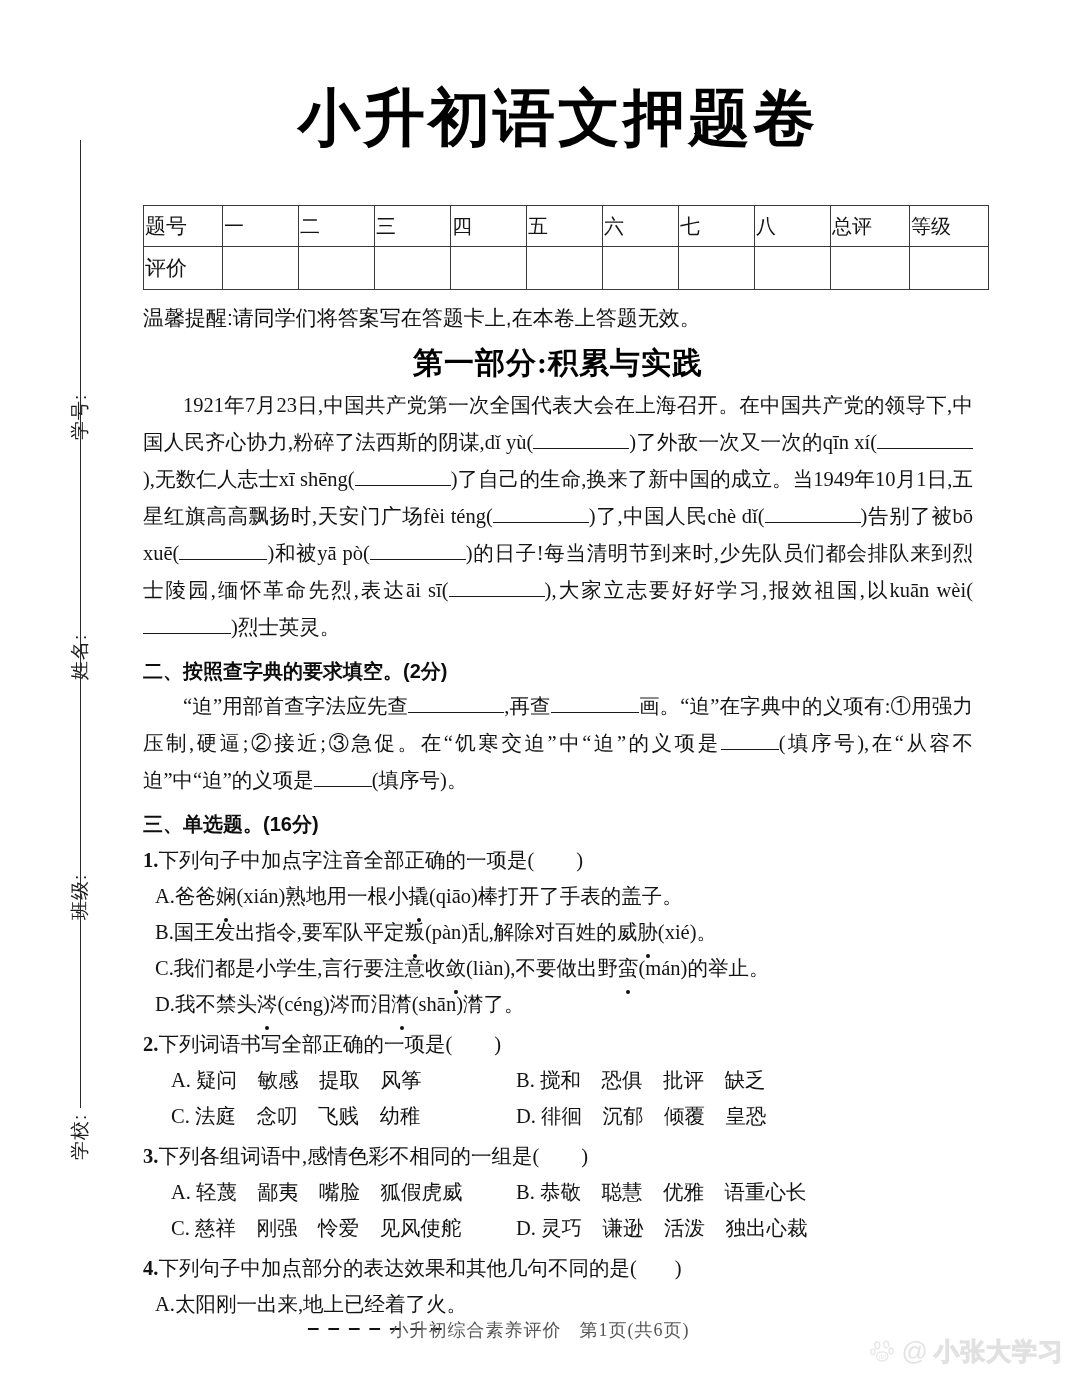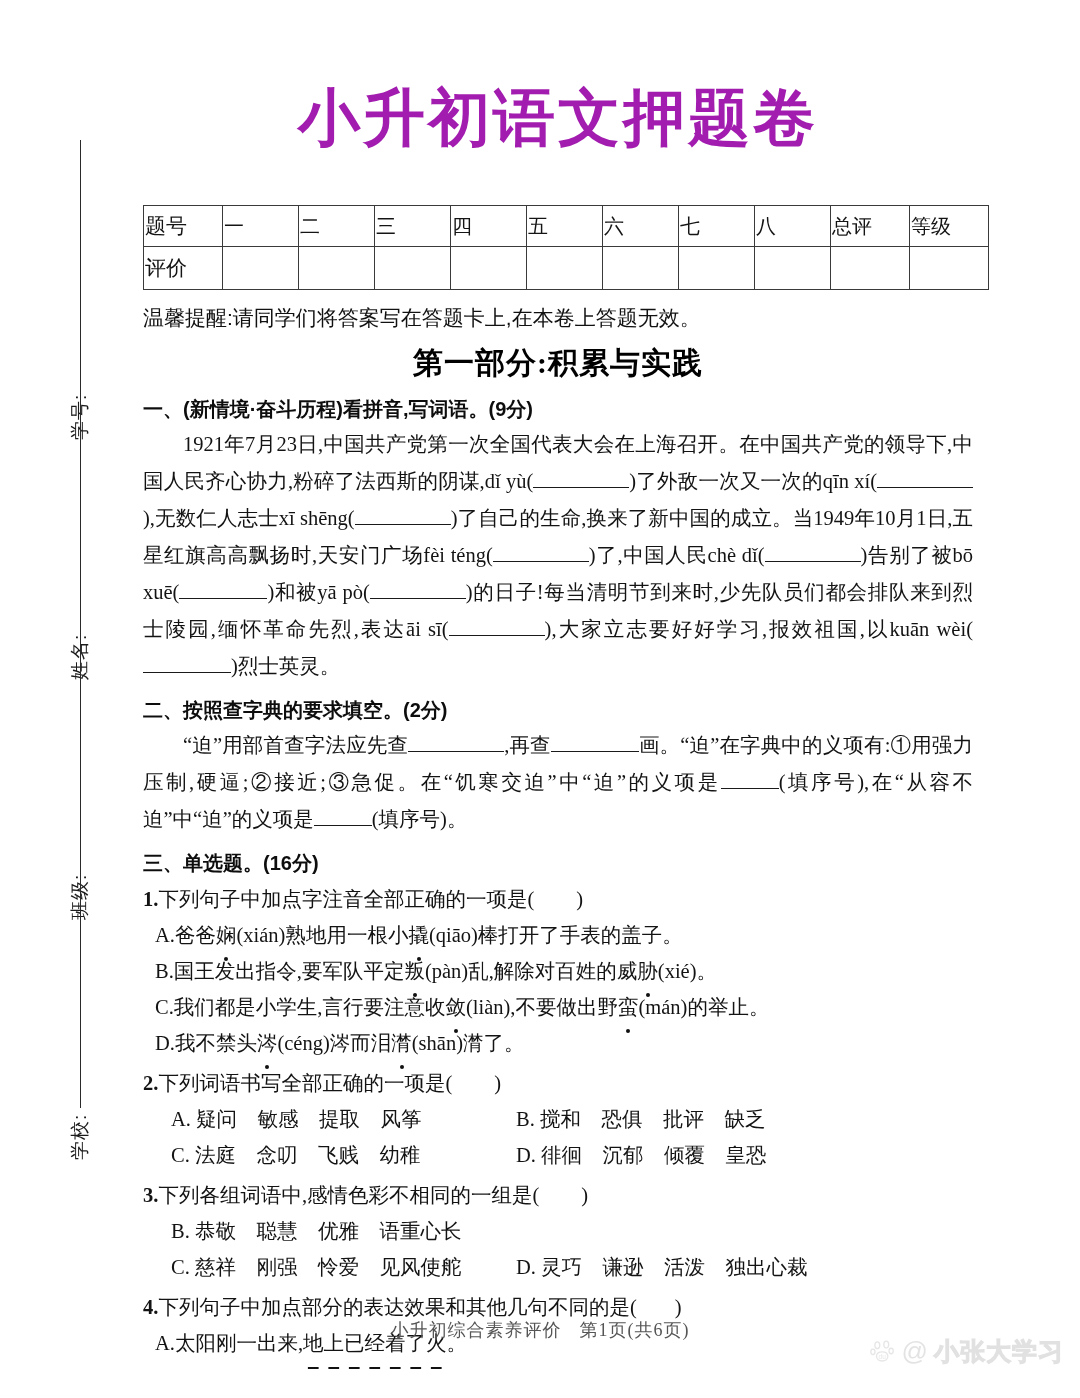--- a/index.html
+++ b/index.html
@@ -51,21 +51,21 @@
     height:1398px;
   }
 
   .title {
     text-align:center;
     font-family:"Liberation Sans", sans-serif;
     font-weight:bold;
     font-size:62px;
     letter-spacing:3px;
     margin-top:82px;
-    color:#a21caf;
+    color:#000000;
     line-height:1.15;
   }
 
   
   table.score {
     margin-top:52px;
     border-collapse:collapse;
     width:822px;
     table-layout:fixed;
   }
@@ -286,21 +286,20 @@
       <td></td>
       <td></td>
     </tr>
   </tbody>
     </table>
 
   <div class="notice">温馨提醒:请同学们将答案写在答题卡上,在本卷上答题无效。</div>
 
   <div class="part-head">第一部分:积累与实践</div>
 
-  <div class="sec-head">一、(新情境·奋斗历程)看拼音,写词语。(9分)</div>
 
   <div class="para indent"><span>1921年7月23日,中国共产党第一次全国代表大会在上海召开。在中国共产党的领导下,中国人民齐心协力,粉碎了法西斯的阴谋,dǐ yù(</span><span class="blank-u bk-lg"></span><span>)了外敌一次又一次的qīn xí(</span><span class="blank-u bk-lg"></span><span>),无数仁人志士xī shēng(</span><span class="blank-u bk-lg"></span><span>)了自己的生命,换来了新中国的成立。当1949年10月1日,五星红旗高高飘扬时,天安门广场fèi téng(</span><span class="blank-u bk-lg"></span><span>)了,中国人民chè dǐ(</span><span class="blank-u bk-lg"></span><span>)告别了被bō xuē(</span><span class="blank-u bk-md"></span><span>)和被yā pò(</span><span class="blank-u bk-lg"></span><span>)的日子!每当清明节到来时,少先队员们都会排队来到烈士陵园,缅怀革命先烈,表达āi sī(</span><span class="blank-u bk-lg"></span><span>),大家立志要好好学习,报效祖国,以kuān wèi(</span><span class="blank-u bk-md"></span><span>)烈士英灵。</span></div>
 
   <div class="sec-head">二、按照查字典的要求填空。(2分)</div>
 
   <div class="para indent"><span>“迫”用部首查字法应先查</span><span class="blank-u bk-lg"></span><span>,再查</span><span class="blank-u bk-md"></span><span>画。“迫”在字典中的义项有:①用强力压制,硬逼;②接近;③急促。在“饥寒交迫”中“迫”的义项是</span><span class="blank-u bk-sm"></span><span>(填序号),在“从容不迫”中“迫”的义项是</span><span class="blank-u bk-sm"></span><span>(填序号)。</span></div>
 
   <div class="sec-head">三、单选题。(16分)</div>
 
   <div class="qline"><span class="qnum">1.</span><span>下列句子中加点字注音全部正确的一项是(</span><span style="display:inline-block;width:42px;"></span><span>)</span></div>
@@ -320,20 +319,21 @@
     <span>B. 搅和　恐俱　批评　缺乏</span>
   </div>
   <div class="opt-row">
     <span>C. 法庭　念叨　飞贱　幼稚</span>
     <span>D. 徘徊　沉郁　倾覆　皇恐</span>
   </div>
 
   <div class="qline"><span class="qnum">3.</span><span>下列各组词语中,感情色彩不相同的一组是(</span><span style="display:inline-block;width:42px;"></span><span>)</span></div>
 
   <div class="opt-row">
+    <span>A. 轻蔑　鄙夷　嘴脸　狐假虎威</span>
     <span>B. 恭敬　聪慧　优雅　语重心长</span>
   </div>
   <div class="opt-row">
     <span>C. 慈祥　刚强　怜爱　见风使舵</span>
     <span>D. 灵巧　谦逊　活泼　独出心裁</span>
   </div>
 
   <div class="qline"><span class="qnum">4.</span><span>下列句子中加点部分的表达效果和其他几句不同的是(</span><span style="display:inline-block;width:38px;"></span><span>)</span></div>
 
   <div class="opt"><span>A.</span><span>太阳刚一出来,</span><span class="dotrun">地上已经着了火</span><span>。</span></div>

